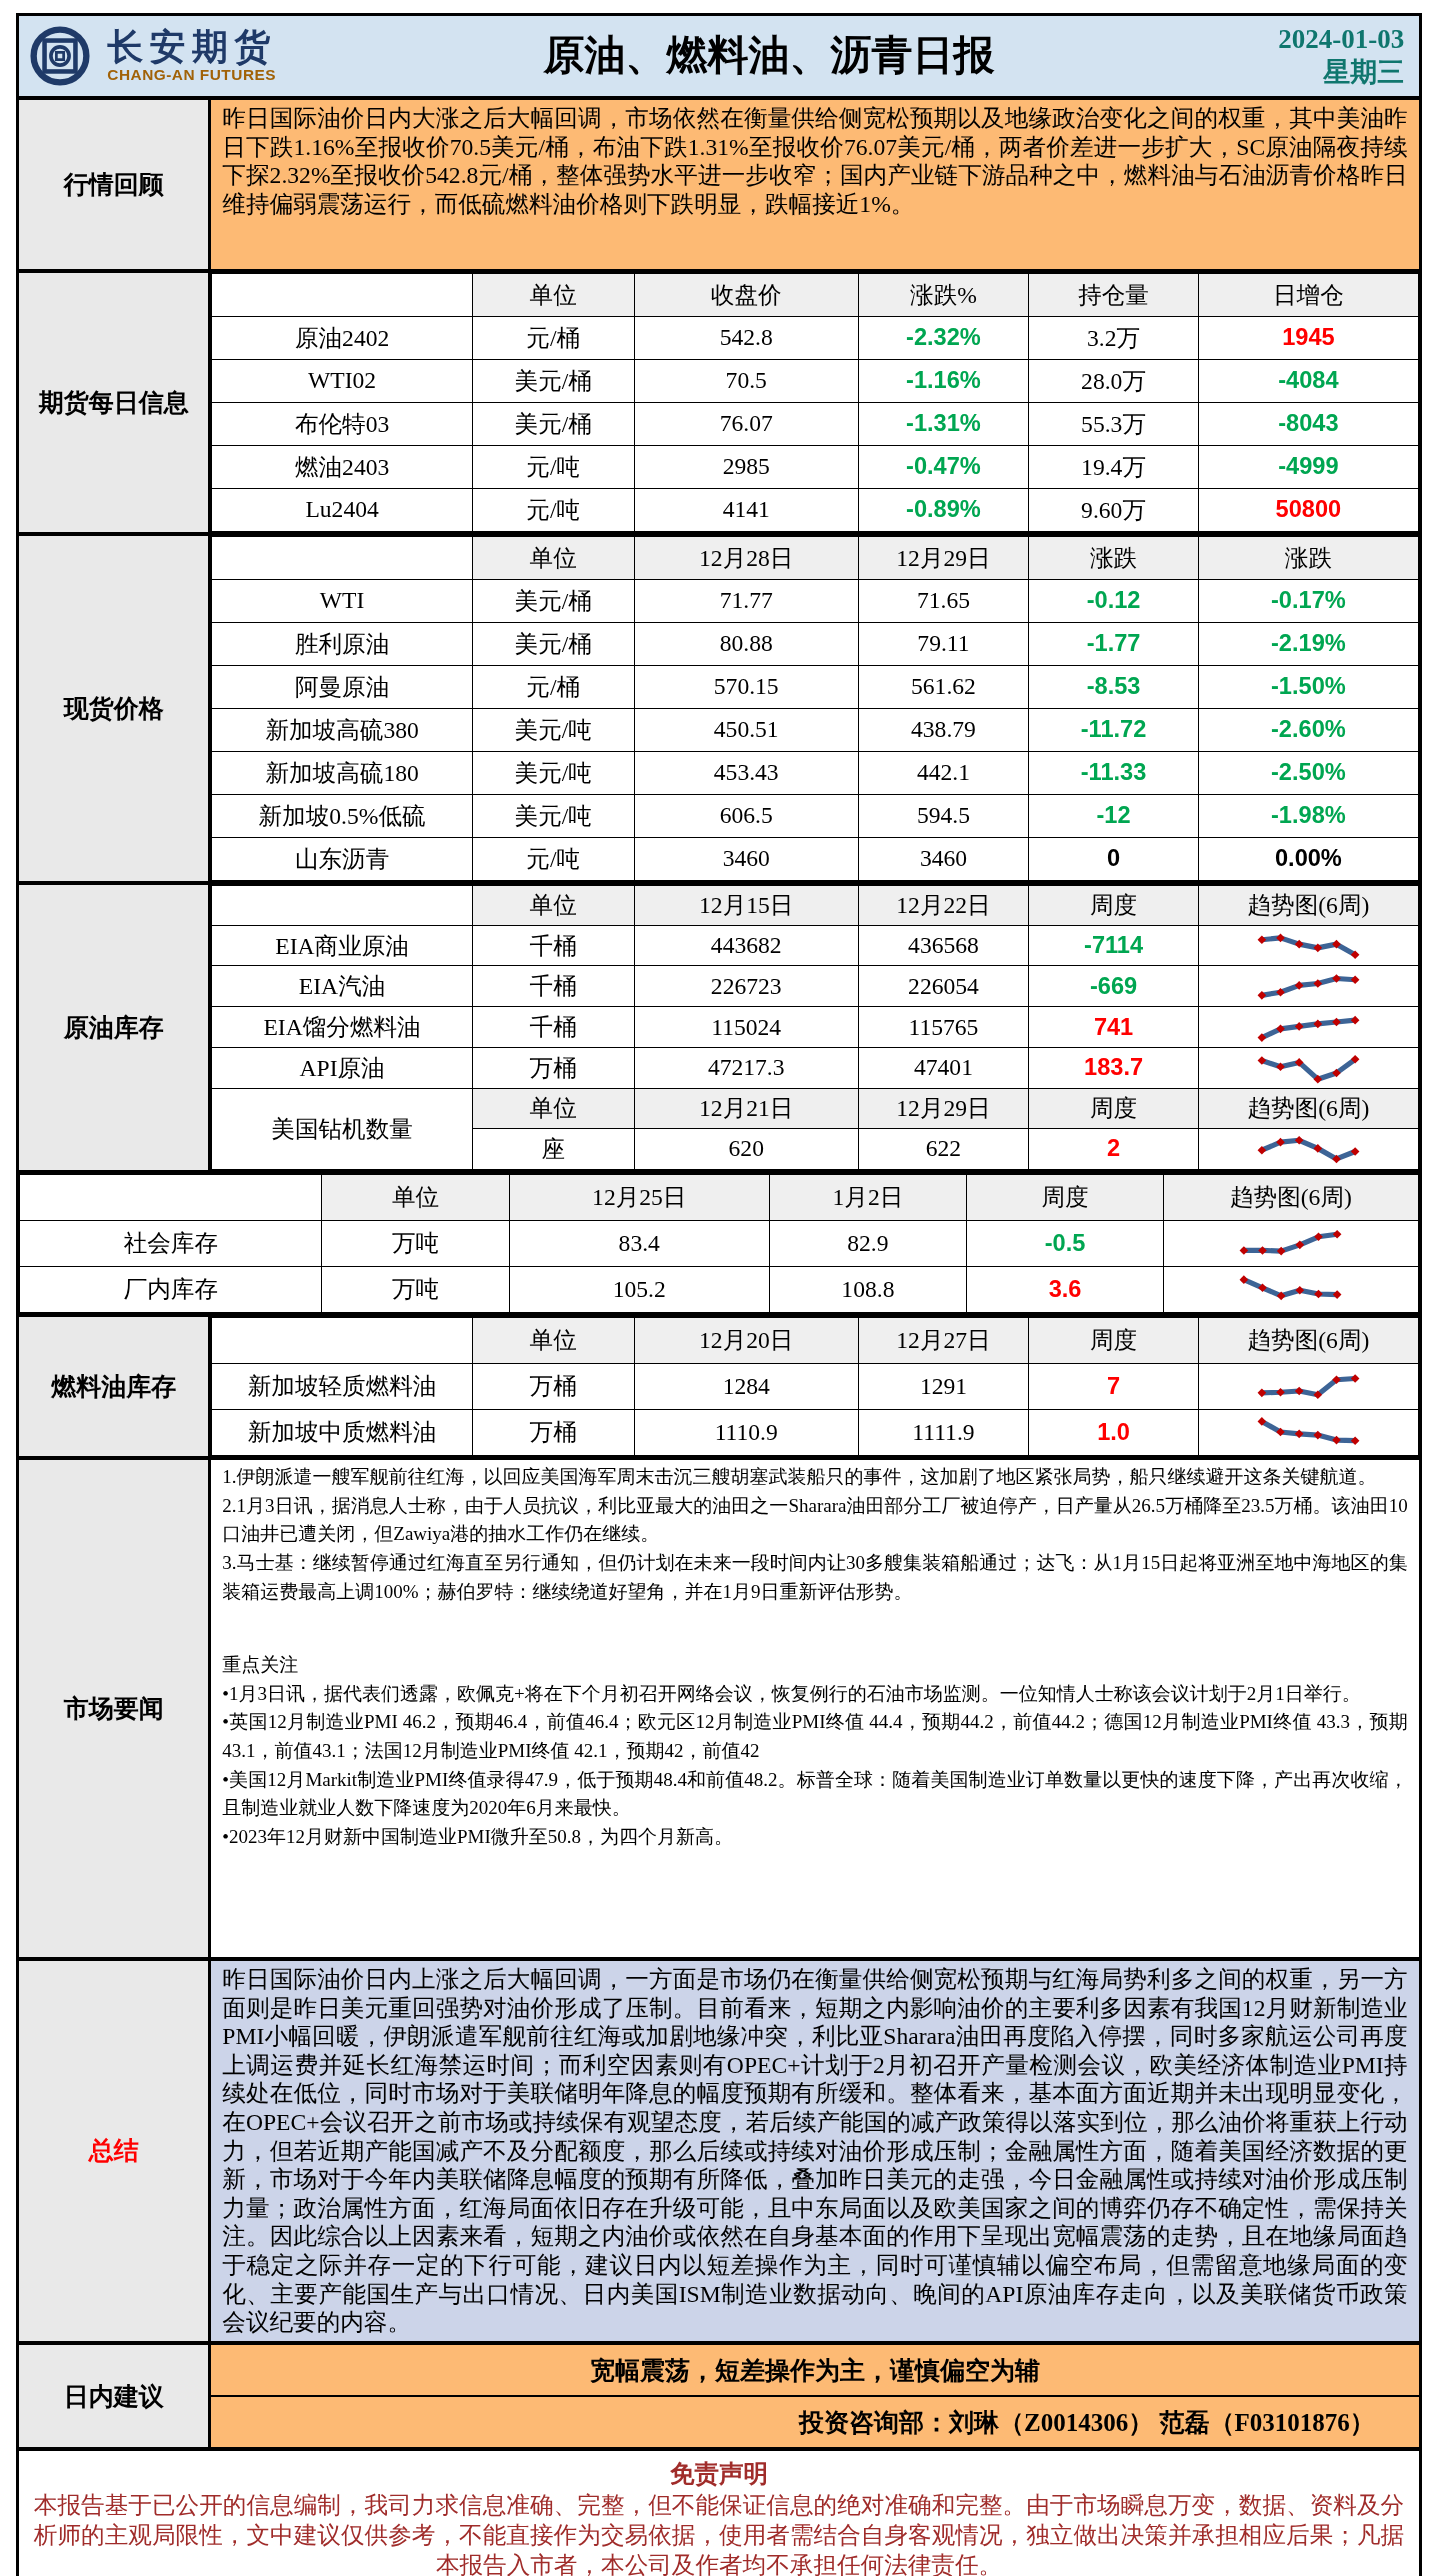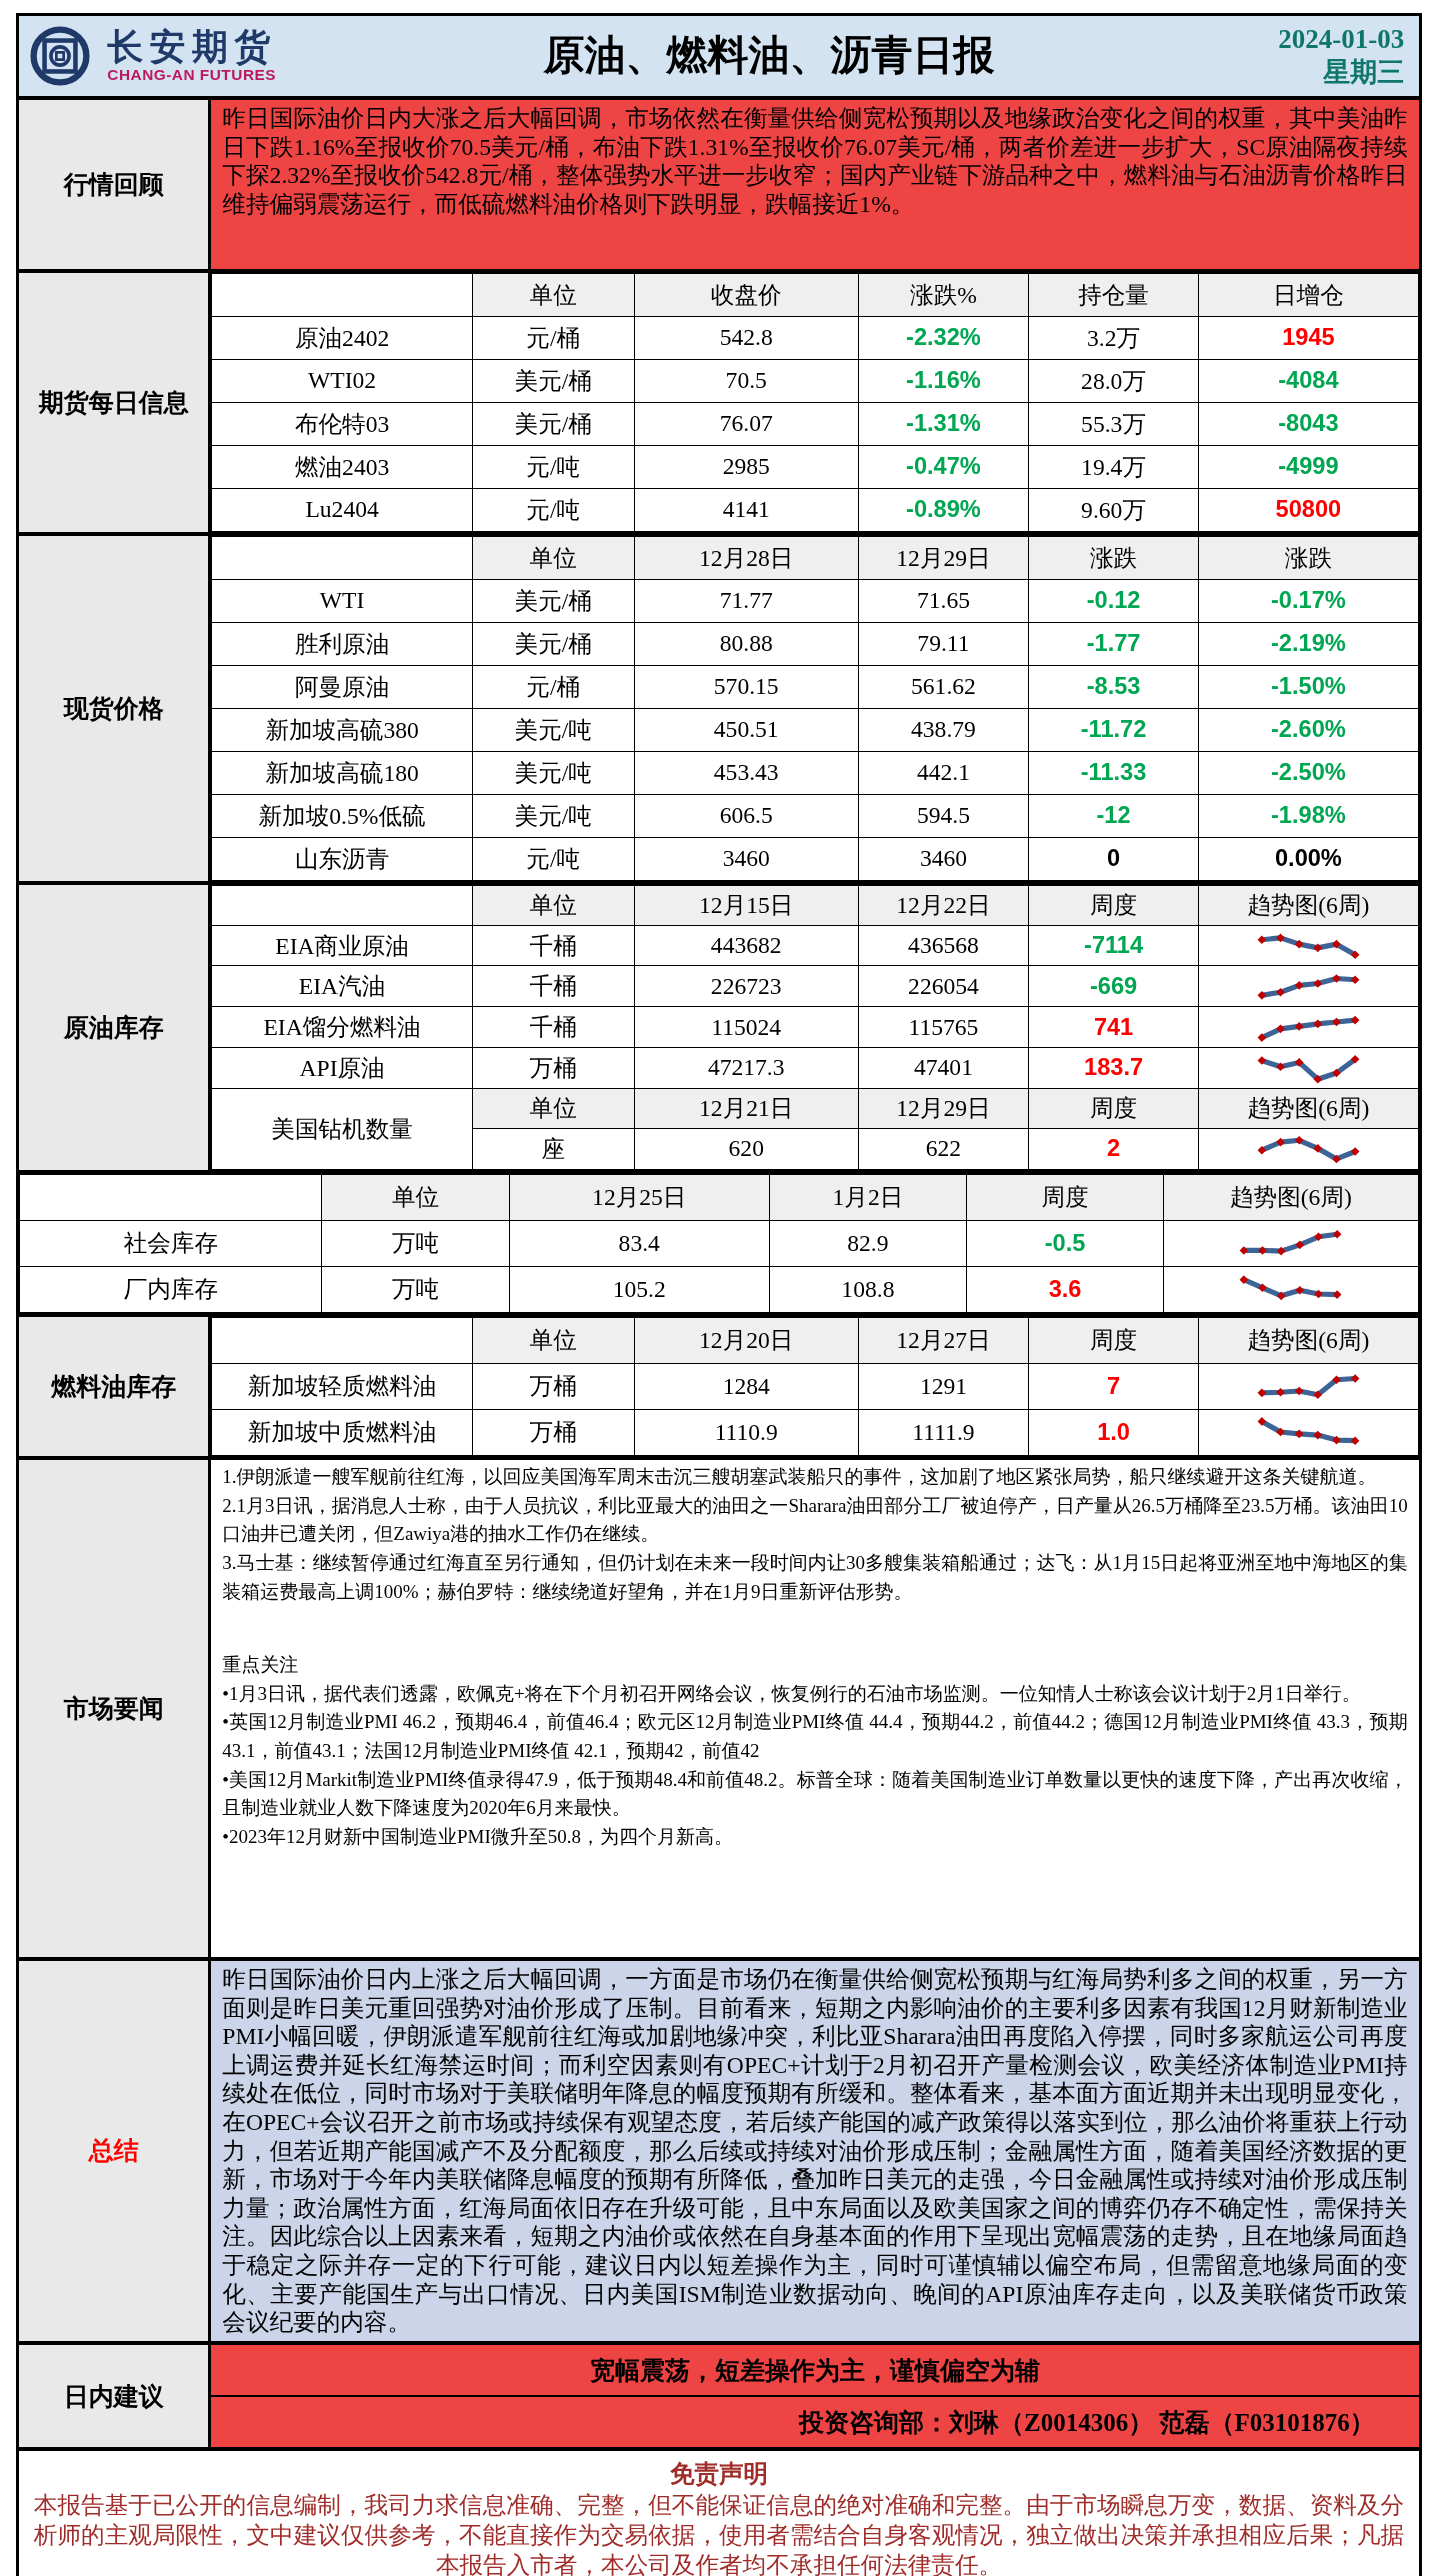--- a/index.html
+++ b/index.html
@@ -11,34 +11,34 @@
     color:#000;
   }
   .page { border:3.6px solid #000; background:#fff; }
   .section { display:flex; border-top:4.5px solid #000; }
   .section.first { border-top:none; }
 
   
   .hdr { background:#d3e3f1; height:80px; align-items:center; }
   .logo { display:flex; align-items:center; gap:17px; padding-left:11px; width:313px; }
   .logo-cn { font-family:"Liberation Sans","DejaVu Sans",sans-serif; font-weight:bold; color:#1f3a68; font-size:36px; letter-spacing:6.3px; line-height:38px; }
-  .logo-en { font-family:"Liberation Sans","DejaVu Sans",sans-serif; font-weight:bold; color:#be185d; font-size:15.4px; letter-spacing:0.5px; }
+  .logo-en { font-family:"Liberation Sans","DejaVu Sans",sans-serif; font-weight:bold; color:#a16207; font-size:15.4px; letter-spacing:0.5px; }
   .title { flex:1; text-align:center; font-family:"Liberation Sans","DejaVu Sans",sans-serif; font-weight:bold; font-size:41px; }
   .hdate { width:213px; text-align:right; padding-right:14.5px; color:#0f766e; font-size:27px; font-weight:bold; line-height:33px; }
 
   
   .lbl {
     width:192px; min-width:192px; background:#e9e9e9; border-right:3.6px solid #000;
     display:flex; align-items:center; justify-content:center;
     font-family:"Liberation Sans","DejaVu Sans",sans-serif; font-weight:bold; font-size:25px;
     text-align:center;
   }
   .lbl.redlbl { color:#ff0000; }
   .content { flex:1; min-width:0; }
-  .yellow { background:#ef4444; }
+  .yellow { background:#fdba74; }
   .lavender { background:#ccd4e9; }
 
   .bodytext { padding:4.5px 11px; font-size:23.6px; line-height:28.6px; text-align:justify; }
   .review { min-height:169px; }
   .summary { min-height:299px; }
 
   
   table.tbl { width:100%; border-collapse:collapse; table-layout:fixed; }
   .tbl td { border:1.8px solid #000; text-align:center; font-size:23.6px; padding:0.9px 3.6px; overflow:hidden; white-space:nowrap; }
   .tbl td.hd { background:#efefef; }

